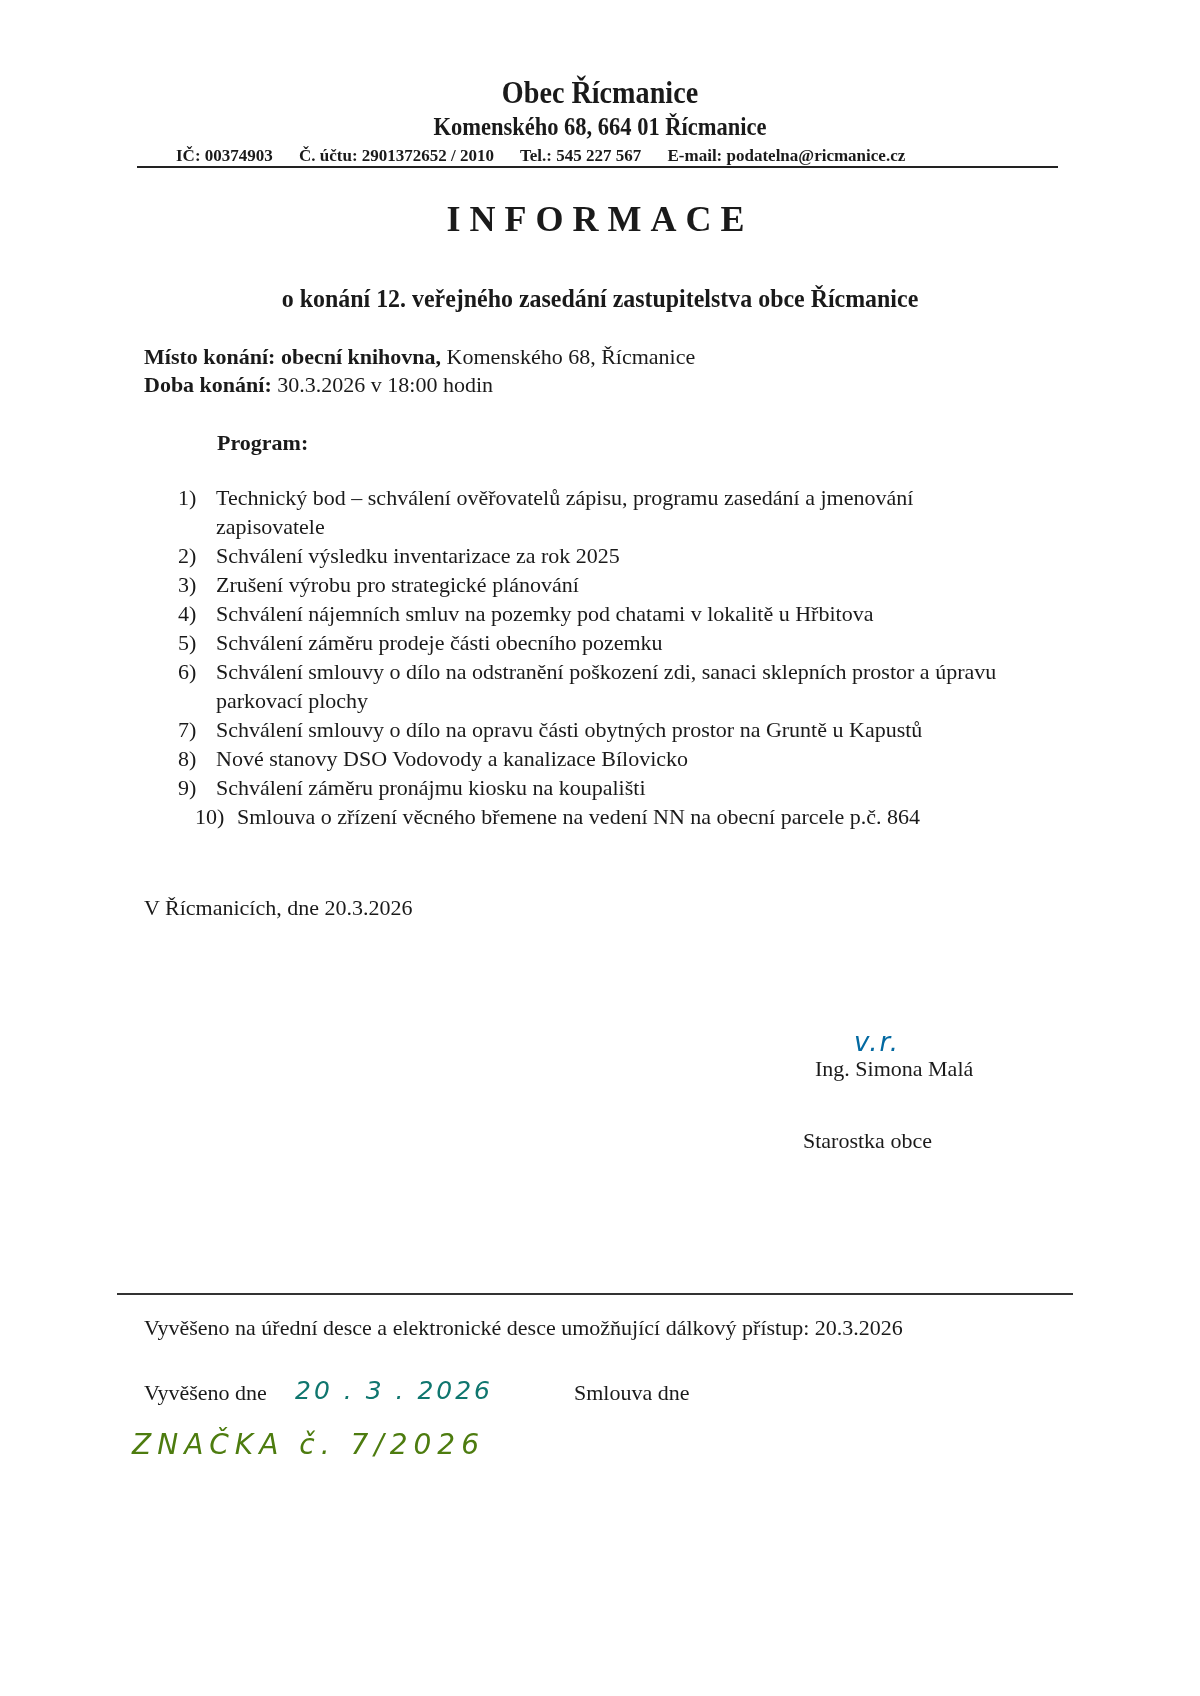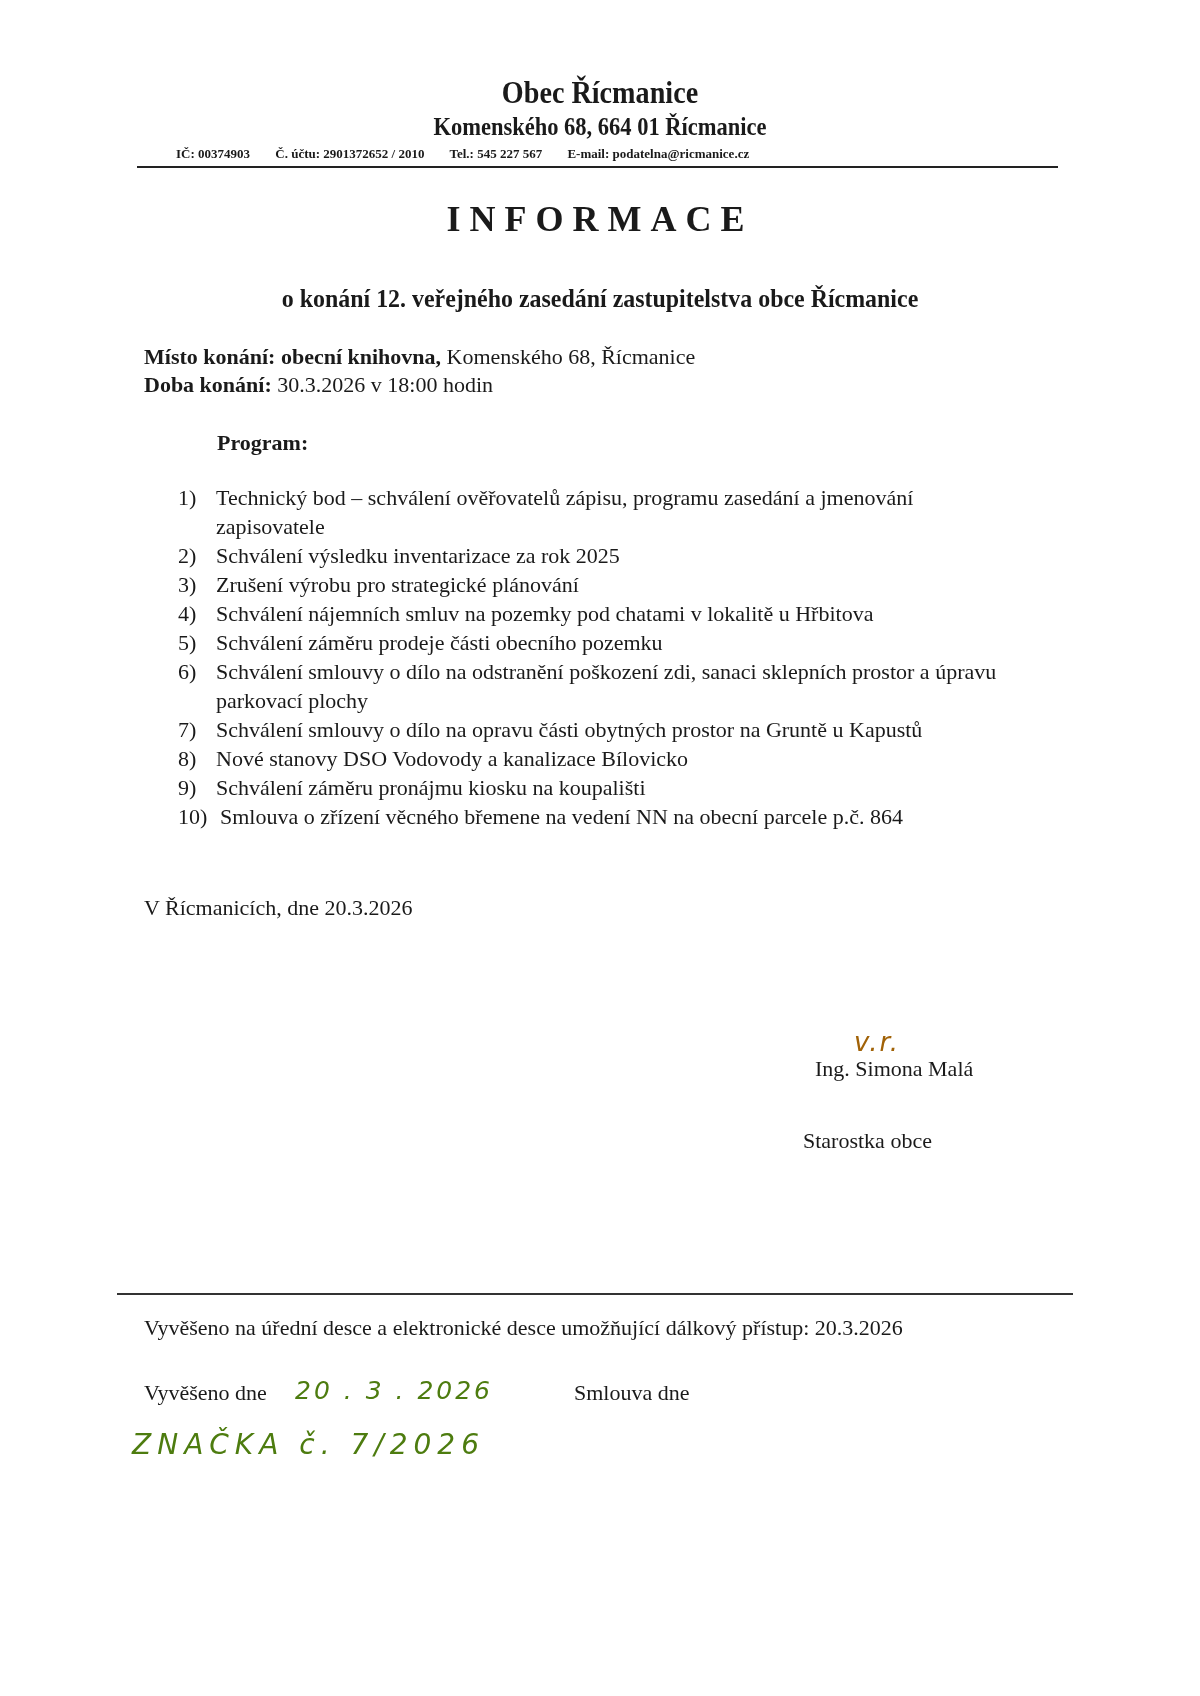--- a/index.html
+++ b/index.html
@@ -18,21 +18,21 @@
       left: 0; width: 1200px; top: 74px; text-align: center;
       font-size: 32px; font-weight: bold; letter-spacing: 0px;
       transform: scaleX(0.88); transform-origin: center top;
     }
     .org-address {
       left: 0; width: 1200px; top: 113px; text-align: center;
       font-size: 25px; font-weight: bold;
       transform: scaleX(0.9); transform-origin: center top;
     }
     .contact-line {
-      left: 176px; top: 146px; font-size: 13px; font-weight: bold;
+      left: 176px; top: 146px; font-size: 17px; font-weight: bold;
     }
     .contact-line span { margin-right: 22px; }
     .header-rule {
       left: 137px; top: 166px; width: 921px; height: 2px; background: #222;
     }
 
     .doc-title {
       left: 0; width: 1200px; top: 198px; text-align: center;
       font-size: 36px; font-weight: bold; letter-spacing: 9px;
     }
@@ -47,41 +47,41 @@
     .meta-place { top: 344px; }
     .meta-time { top: 372px; }
 
     .program-label {
       left: 217px; top: 430px; font-size: 22px; font-weight: bold;
     }
 
     .program-list { left: 178px; top: 483px; font-size: 22px; line-height: 29px; }
     .program-item { display: flex; }
     .program-item .num { width: 38px; flex: 0 0 38px; }
-    .program-item .num.wide { width: 42px; flex: 0 0 42px; }
+    .program-item .num.wide { width: 42px; flex: 0 0 42px; margin-left: 17px; }
     .program-item .txt { white-space: normal; width: 780px; }
 
     .place-date { left: 144px; top: 895px; font-size: 22px; }
 
     .signature-mark {
-      left: 854px; top: 1027px; font-size: 26px; color: #a16207;
+      left: 854px; top: 1027px; font-size: 26px; color: #0369a1;
       font-family: "DejaVu Sans", sans-serif; font-style: italic; font-weight: normal;
       letter-spacing: 2px;
     }
     .signer-name { left: 815px; top: 1056px; font-size: 22px; }
     .signer-role { left: 803px; top: 1088px; font-size: 22px; margin-top: 40px; }
 
     .footer-rule {
       left: 117px; top: 1293px; width: 956px; height: 2px; background: #333;
     }
     .posted-note { left: 144px; top: 1315px; font-size: 22px; }
 
     .posted-date-label { left: 144px; top: 1380px; font-size: 22px; }
     .posted-date-hand {
-      left: 295px; top: 1376px; font-size: 25px; color: #4d7c0f;
+      left: 295px; top: 1376px; font-size: 25px; color: #0f766e;
       font-family: "DejaVu Sans", sans-serif; font-style: italic; letter-spacing: 3px;
     }
     .removed-label { left: 574px; top: 1380px; font-size: 22px; }
     .ref-hand {
       left: 132px; top: 1428px; font-size: 28px; color: #4d7c0f;
       font-family: "DejaVu Sans", sans-serif; font-style: italic; letter-spacing: 6px; text-align: center;
     }
   </style>
 </head>
 <body>

